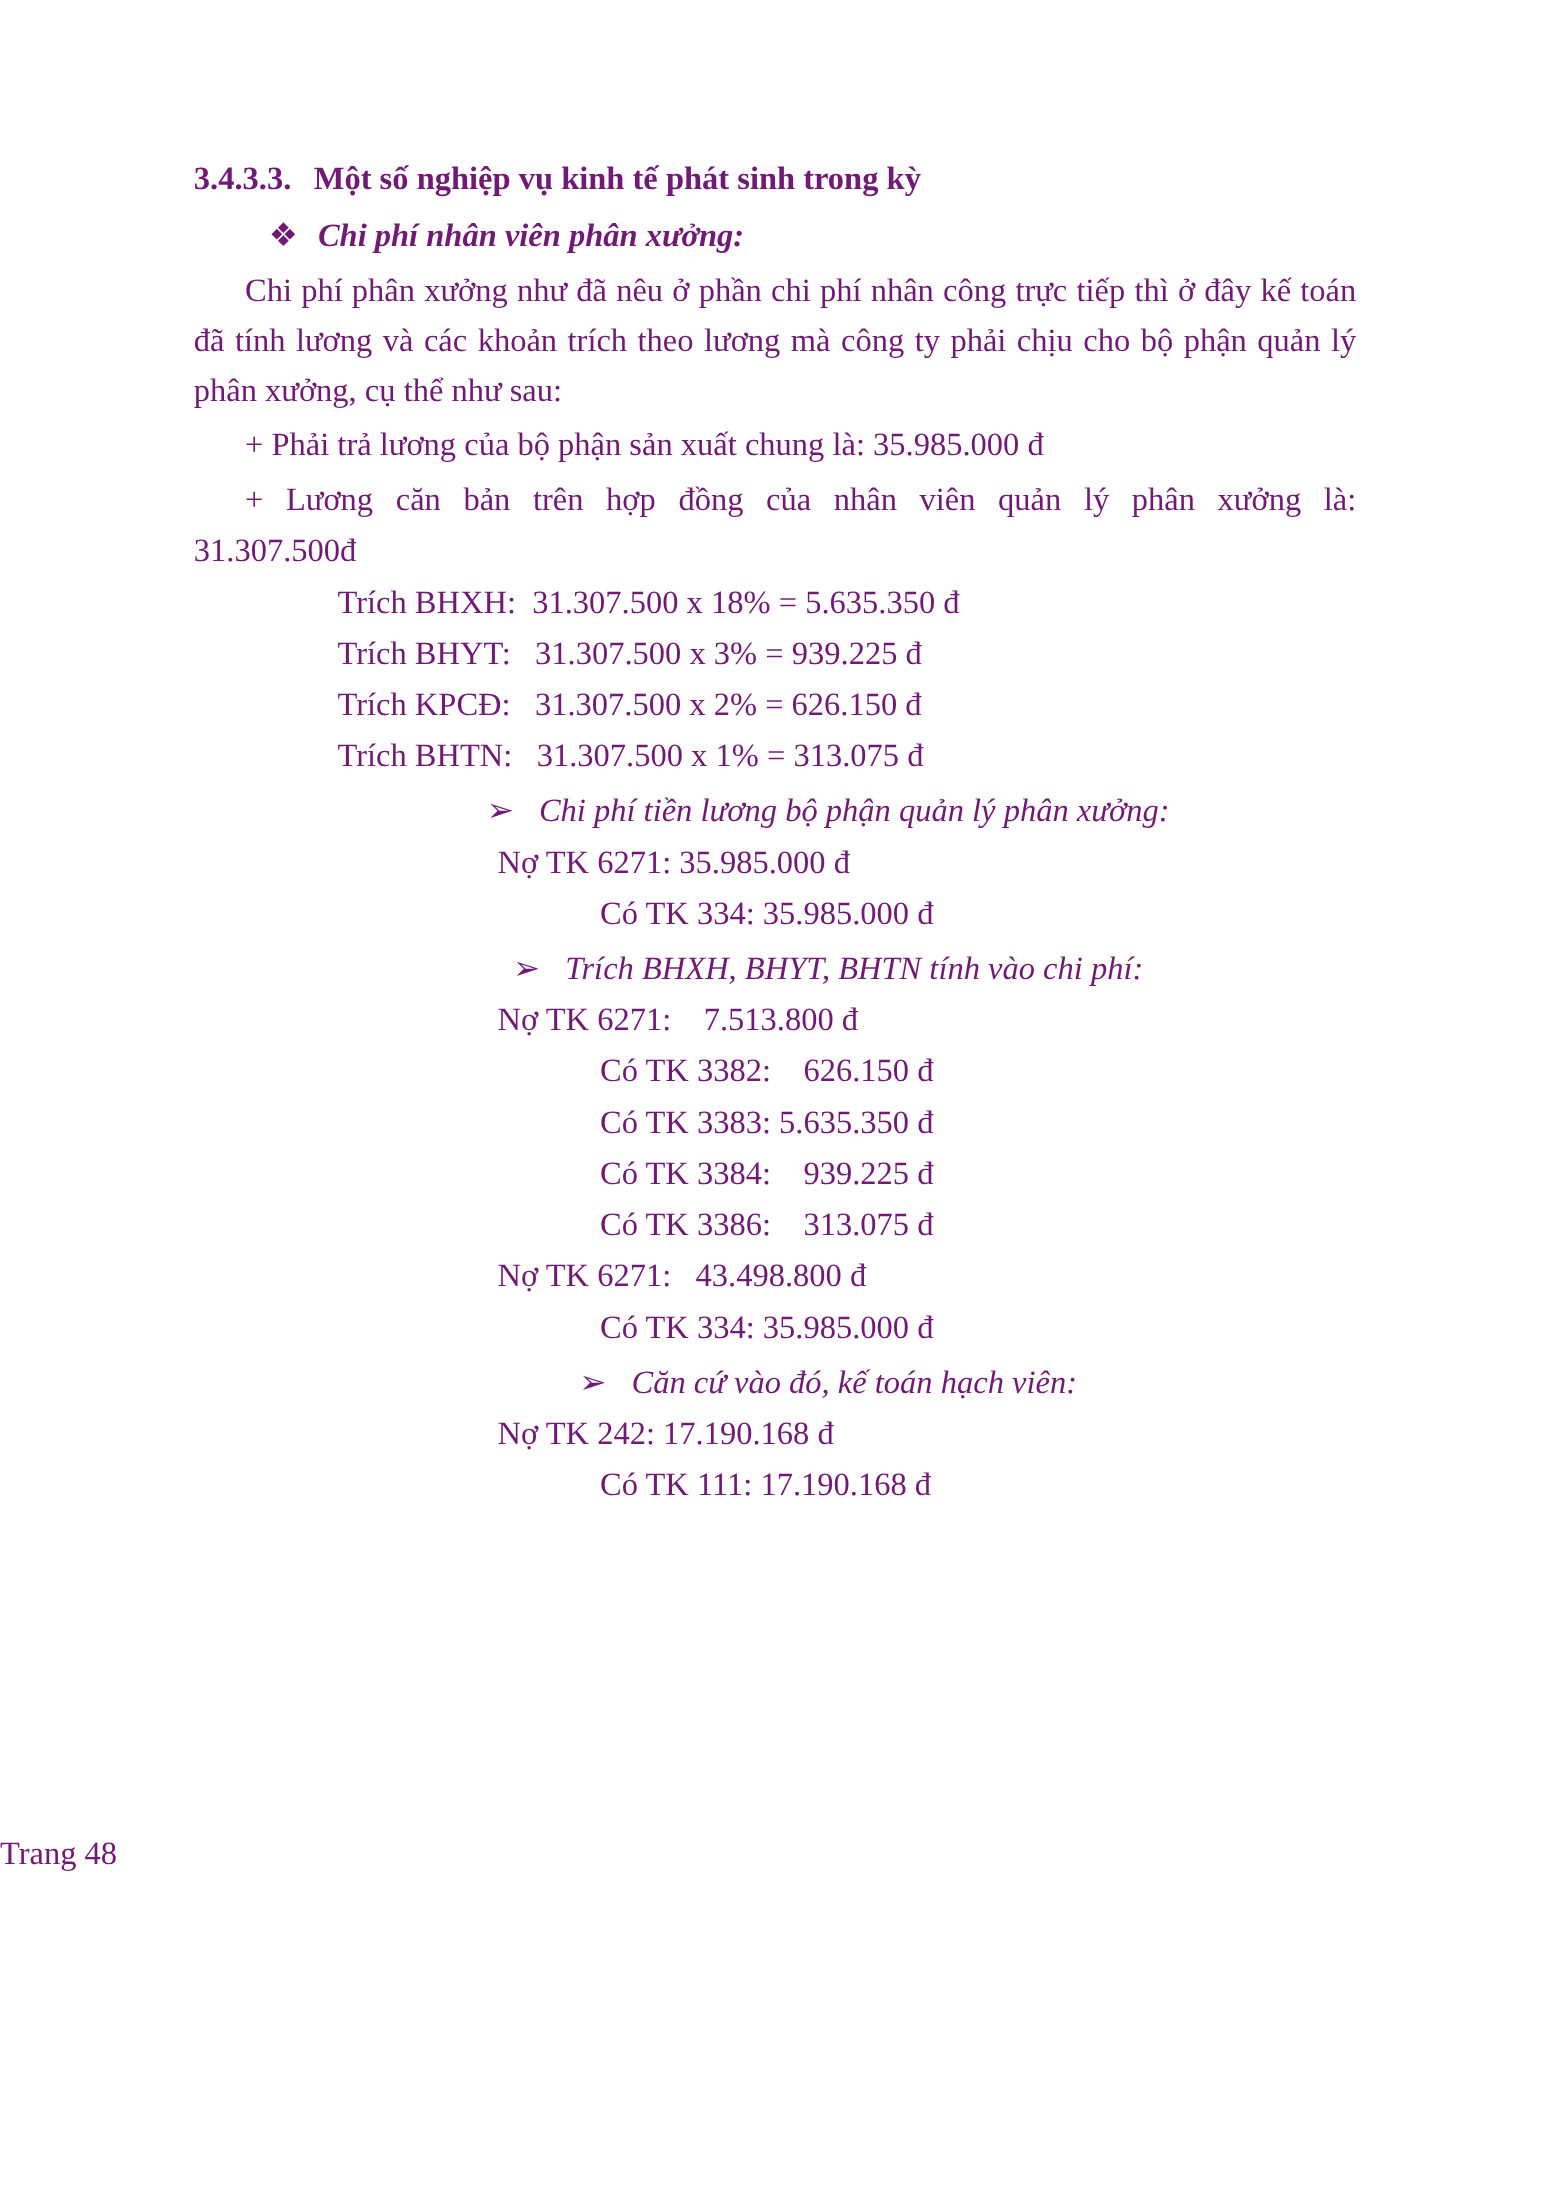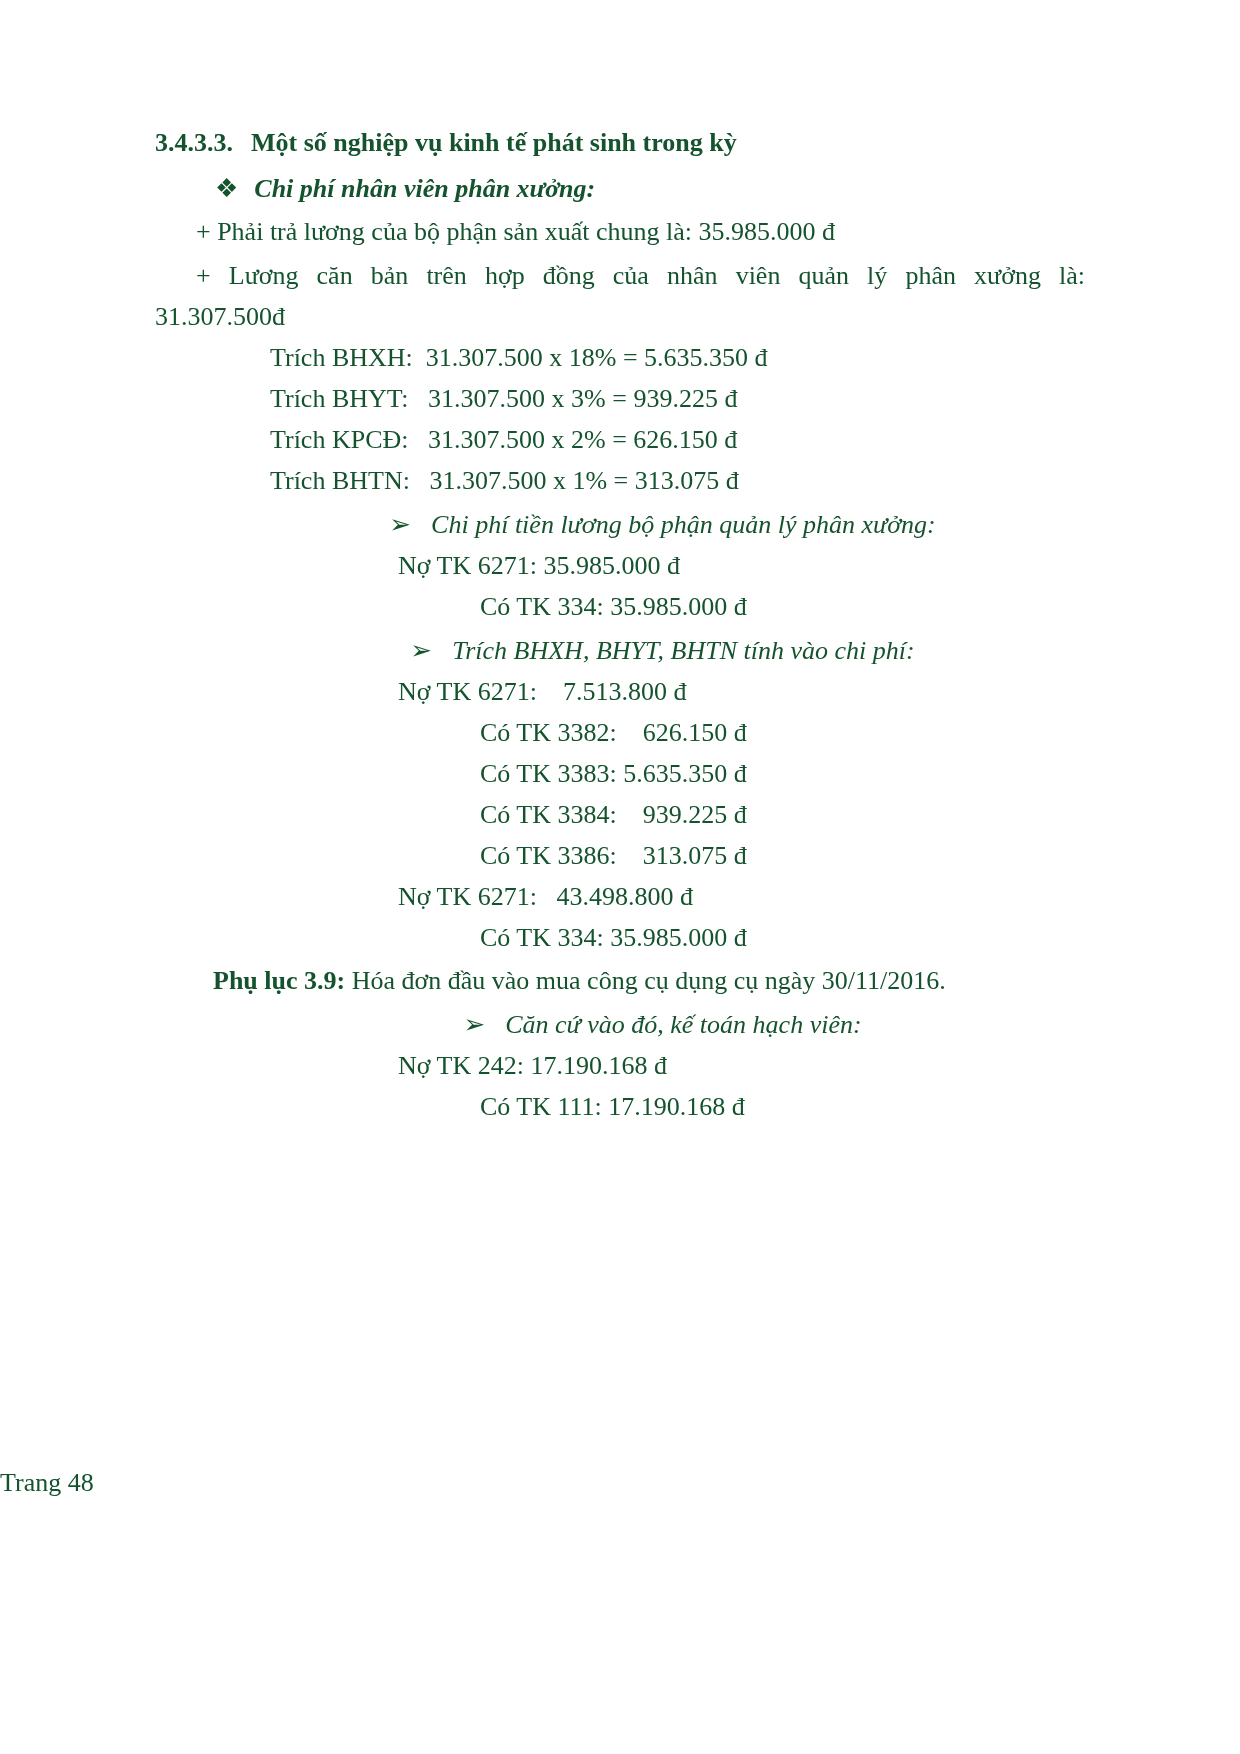--- a/index.html
+++ b/index.html
@@ -4,21 +4,21 @@
 <style>
   * { box-sizing: border-box; }
   html, body { margin: 0; padding: 0; background: #ffffff; }
   .page {
     position: relative;
     width: 1240px;
     height: 1754px;
     background: #ffffff;
     font-family: "Liberation Serif", "DejaVu Serif", serif;
     font-size: 26px;
-    color: #14532d;
+    color: #701a75;
     overflow: hidden;
   }
   .content {
     position: absolute;
     left: 155px;
     right: 155px;
     top: 122px;
   }
   p { margin: 0; line-height: 41px; }
 
@@ -63,20 +63,21 @@
   <div class="content">
 
     <p class="heading">
       <span class="heading-num">3.4.3.3.</span><span class="heading-title">Một số nghiệp vụ kinh tế phát sinh trong kỳ</span>
     </p>
 
     <p class="diamond-line">
       <span class="diamond">❖</span><span class="diamond-title">Chi phí nhân viên phân xưởng:</span>
     </p>
 
+    <p class="para indent">Chi phí phân xưởng như đã nêu ở phần chi phí nhân công trực tiếp thì ở đây kế toán đã tính lương và các khoản trích theo lương mà công ty phải chịu cho bộ phận quản lý phân xưởng, cụ thể như sau:</p>
 
     <p class="plus-line">+ Phải trả lương của bộ phận sản xuất chung là: 35.985.000 đ</p>
 
     <p class="plus-line stretch">+ Lương căn bản trên hợp đồng của nhân viên quản lý phân xưởng là:</p>
     <p class="amount-line">31.307.500đ</p>
 
     <p class="deduction">Trích BHXH:  31.307.500 x 18% = 5.635.350 đ</p>
     <p class="deduction">Trích BHYT:   31.307.500 x 3% = 939.225 đ</p>
     <p class="deduction">Trích KPCĐ:   31.307.500 x 2% = 626.150 đ</p>
     <p class="deduction">Trích BHTN:   31.307.500 x 1% = 313.075 đ</p>
@@ -99,24 +100,20 @@
       <p class="credit-line">Có TK 3384:    939.225 đ</p>
       <p class="credit-line">Có TK 3386:    313.075 đ</p>
     </div>
 
     <div>
       <p class="debit-line">Nợ TK 6271:   43.498.800 đ</p>
       <p class="credit-line">Có TK 334: 35.985.000 đ</p>
     </div>
 
 
-    <p class="para appendix">
-      <span class="bold">Phụ lục 3.9:</span>
-      <span>Hóa đơn đầu vào mua công cụ dụng cụ ngày 30/11/2016.</span>
-    </p>
 
     <div>
       <p class="arrow-line">
         <span class="arrow">➢</span><span>Căn cứ vào đó, kế toán hạch viên:</span>
       </p>
       <p class="debit-line">Nợ TK 242: 17.190.168 đ</p>
       <p class="credit-line">Có TK 111: 17.190.168 đ</p>
     </div>
 
   </div>

